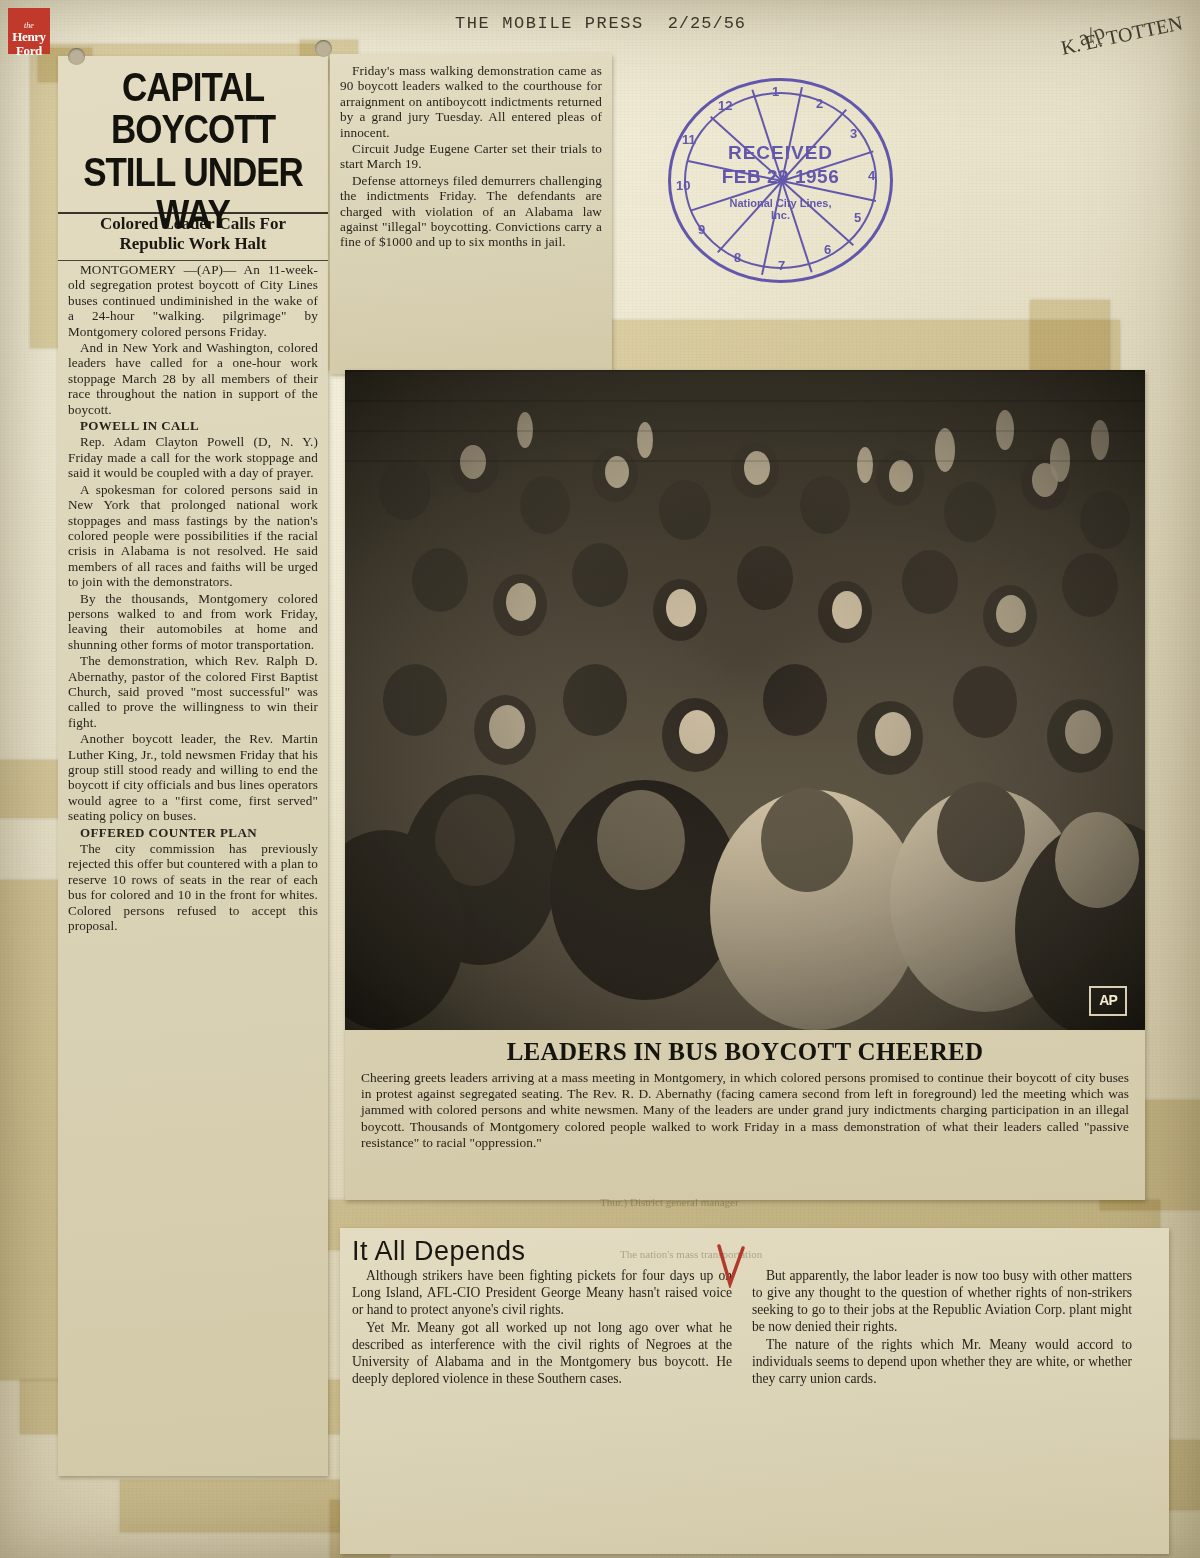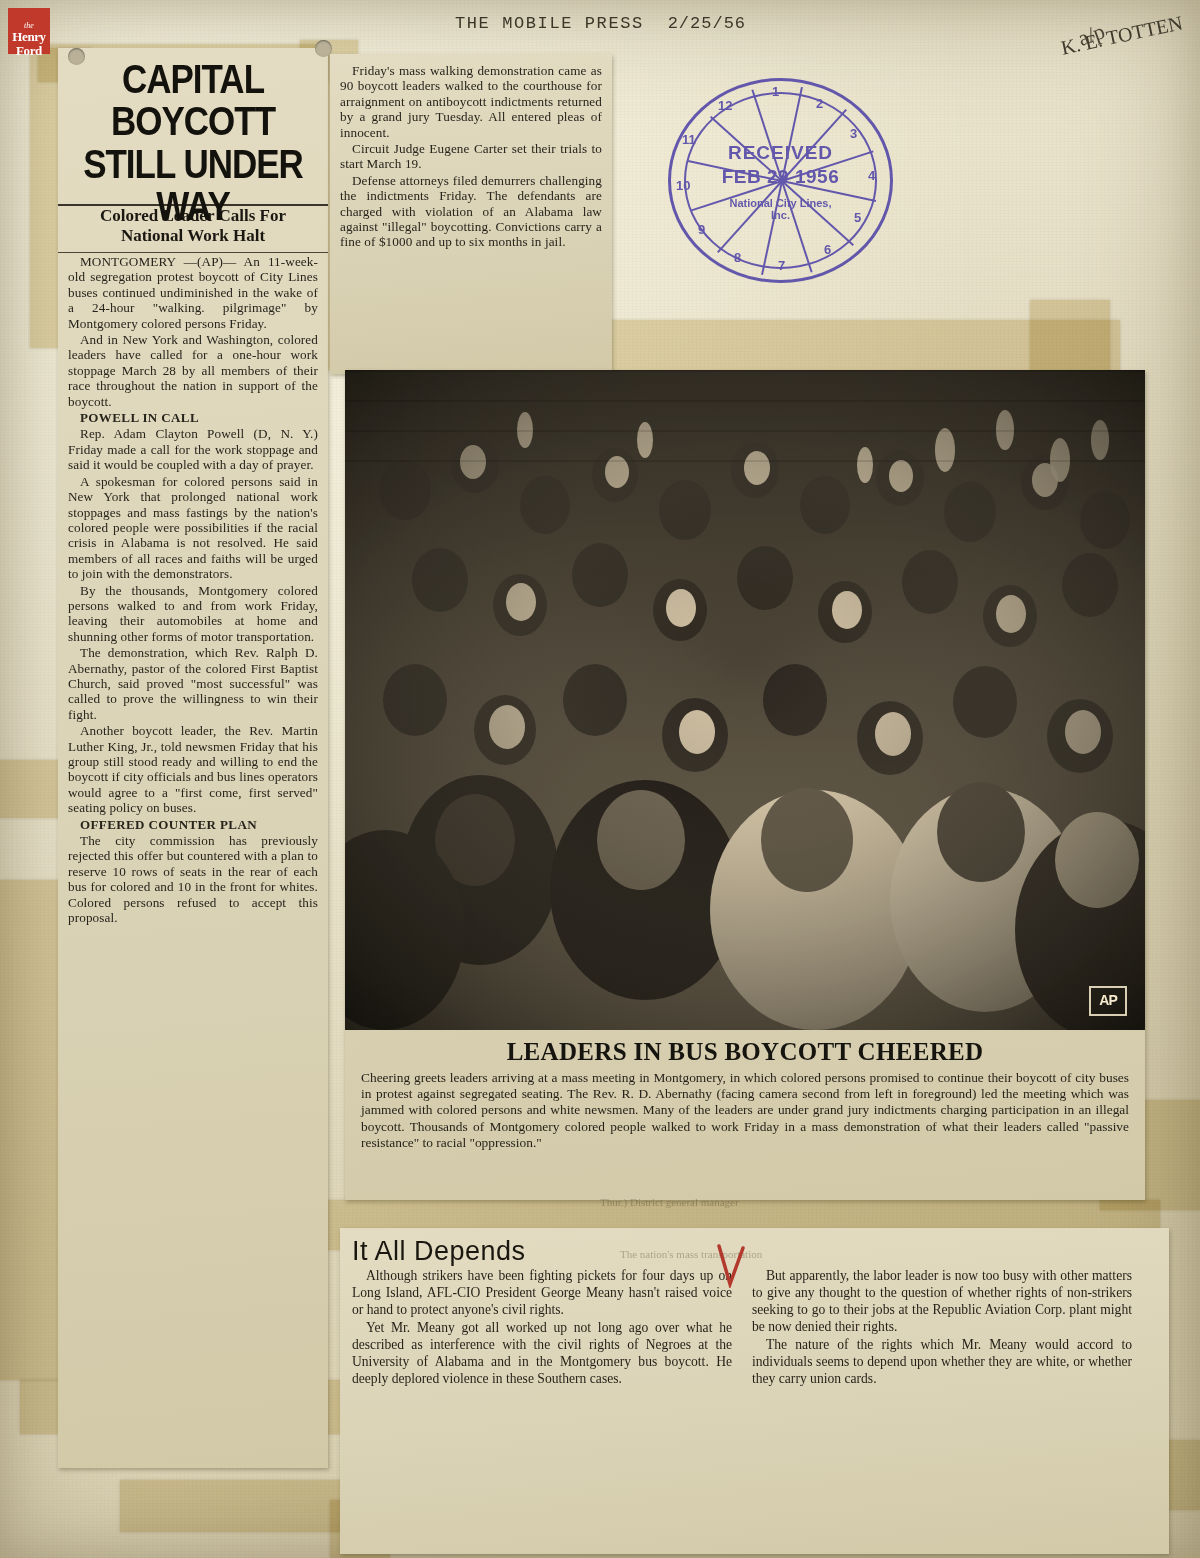--- a/index.html
+++ b/index.html
@@ -88,21 +88,21 @@
   .col-text p { margin: 1px 0 1px 0; text-indent: 12px; }
   .subhead {
     font-weight: bold;
     font-size: 13px;
     letter-spacing: .4px;
     margin: 6px 0 2px 0;
     text-indent: 0;
   }
 
   
-  #clip-main { left: 58px; top: 48px; width: 270px; height: 1420px; padding: 0; }
+  #clip-main { left: 58px; top: 56px; width: 270px; height: 1420px; padding: 0; }
   .masthead {
     font-family: "Liberation Sans", sans-serif;
     font-weight: bold;
     font-size: 35px;
     line-height: 36px;
     letter-spacing: -1px;
     text-align: center;
     color: #14120d;
     padding: 8px 4px 4px 4px;
     transform: scaleY(1.18);
@@ -351,21 +351,21 @@
   </div>
 
   <div class="clip" id="clip-main">
     <div class="masthead">
       <div>CAPITAL BOYCOTT</div>
       <div>STILL UNDER WAY</div>
     </div>
     <div class="rule"></div>
     <div class="deck">
       <div>Colored Leader Calls For</div>
-      <div>National Work Halt</div>
+      <div>Republic Work Halt</div>
     </div>
     <div class="rule2"></div>
     <div class="col-text" style="padding:0 10px 10px 10px;">
       <p>MONTGOMERY —(AP)— An 11-week-old segregation protest boycott of City Lines buses continued undiminished in the wake of a 24-hour "walking. pilgrimage" by Montgomery colored persons Friday.</p>
       <p>And in New York and Washington, colored leaders have called for a one-hour work stoppage March 28 by all members of their race throughout the nation in support of the boycott.</p>
       <p class="subhead">POWELL IN CALL</p>
       <p>Rep. Adam Clayton Powell (D, N. Y.) Friday made a call for the work stoppage and said it would be coupled with a day of prayer.</p>
       <p>A spokesman for colored persons said in New York that prolonged national work stoppages and mass fastings by the nation's colored people were possibilities if the racial crisis in Alabama is not resolved. He said members of all races and faiths will be urged to join with the demonstrators.</p>
       <p>By the thousands, Montgomery colored persons walked to and from work Friday, leaving their automobiles at home and shunning other forms of motor transportation.</p>
       <p>The demonstration, which Rev. Ralph D. Abernathy, pastor of the colored First Baptist Church, said proved "most successful" was called to prove the willingness to win their fight.</p>

